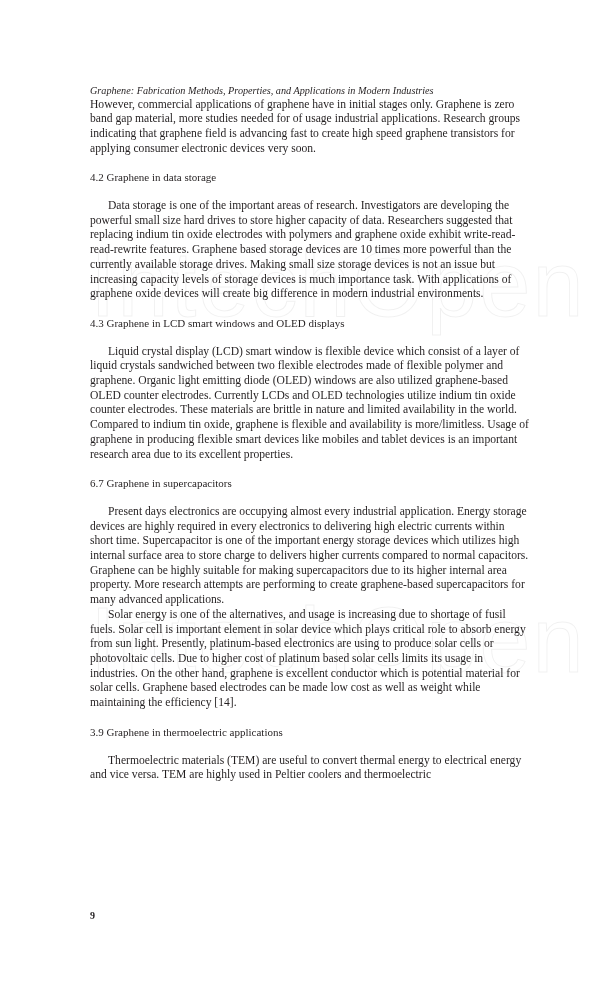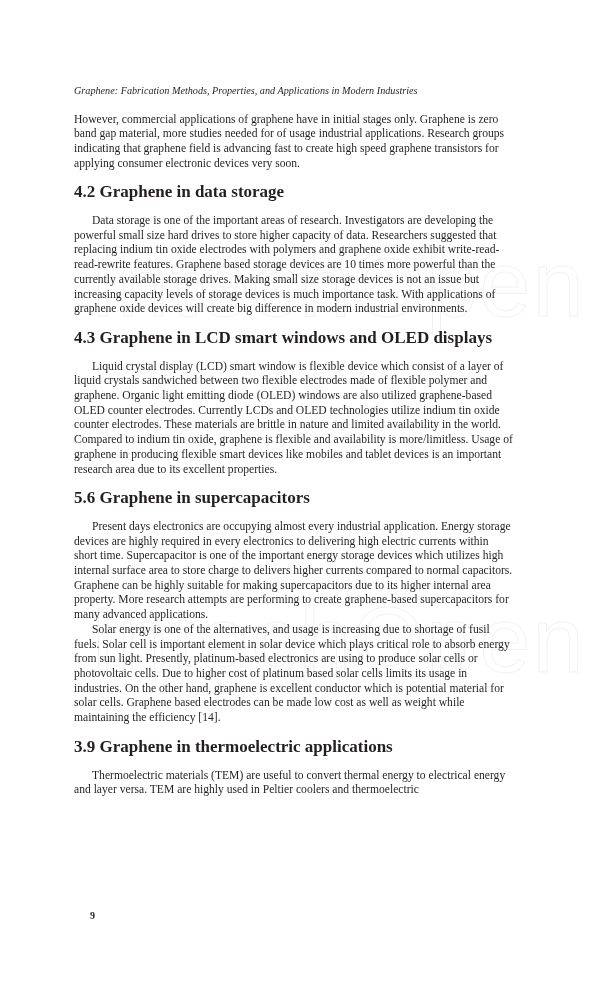--- a/index.html
+++ b/index.html
@@ -1,23 +1,23 @@
 <!DOCTYPE html>
 <html><head>
 <meta charset="utf-8">
 <style>
   html, body { margin: 0; padding: 0; background: #ffffff; }
   body { width: 612px; height: 1008px; position: relative; overflow: hidden;
          font-family: "Liberation Serif", "DejaVu Serif", serif; color: #231f20; }
-  .page { position: absolute; left: 74px; top: 84px; width: 440px; }
+  .page { position: absolute; left: 90px; top: 84px; width: 440px; }
   .running-head { font-style: italic; font-size: 10.2px; line-height: 13.5px; margin: 0; }
   .body-p { font-size: 11.6px; line-height: 14.7px; margin: 0; text-align: left; }
-  .first-p { margin-top: 15px; }
+  .first-p { }
   .indent { text-indent: 18px; }
-  .section-h { font-weight: bold; font-size: 17px; line-height: 14.7px; margin: 14px 0 14px 0; }
+  .section-h { font-weight: normal; font-size: 11px; line-height: 14.7px; margin: 14px 0 14px 0; }
   .page-number { position: absolute; left: 90px; top: 910px; font-size: 10px; font-weight: bold; }
   .watermark { position: absolute; font-family: Liberation Sans, sans-serif; font-size: 92px;
                color: transparent; -webkit-text-stroke: 1px rgba(0,0,0,0.06); letter-spacing: 2px;
                pointer-events: none; white-space: nowrap; }
   .wm1 { left: 90px; top: 232px; }
   .wm2 { left: 90px; top: 588px; }
 </style>
 </head>
 <body>
 
@@ -28,22 +28,22 @@
   <p class="running-head">Graphene: Fabrication Methods, Properties, and Applications in Modern Industries</p>
 
   <p class="body-p first-p">However, commercial applications of graphene have in initial stages only. Graphene is zero band gap material, more studies needed for of usage industrial applications. Research groups indicating that graphene field is advancing fast to create high speed graphene transistors for applying consumer electronic devices very soon.</p>
 
   <h2 class="section-h">4.2 Graphene in data storage</h2>
   <p class="body-p indent">Data storage is one of the important areas of research. Investigators are developing the powerful small size hard drives to store higher capacity of data. Researchers suggested that replacing indium tin oxide electrodes with polymers and graphene oxide exhibit write-read-read-rewrite features. Graphene based storage devices are 10 times more powerful than the currently available storage drives. Making small size storage devices is not an issue but increasing capacity levels of storage devices is much importance task. With applications of graphene oxide devices will create big difference in modern industrial environments.</p>
 
   <h2 class="section-h">4.3 Graphene in LCD smart windows and OLED displays</h2>
   <p class="body-p indent">Liquid crystal display (LCD) smart window is flexible device which consist of a layer of liquid crystals sandwiched between two flexible electrodes made of flexible polymer and graphene. Organic light emitting diode (OLED) windows are also utilized graphene-based OLED counter electrodes. Currently LCDs and OLED technologies utilize indium tin oxide counter electrodes. These materials are brittle in nature and limited availability in the world. Compared to indium tin oxide, graphene is flexible and availability is more/limitless. Usage of graphene in producing flexible smart devices like mobiles and tablet devices is an important research area due to its excellent properties.</p>
 
-  <h2 class="section-h">5.6 Graphene in supercapacitors</h2>
+  <h2 class="section-h">6.7 Graphene in supercapacitors</h2>
   <p class="body-p indent">Present days electronics are occupying almost every industrial application. Energy storage devices are highly required in every electronics to delivering high electric currents within short time. Supercapacitor is one of the important energy storage devices which utilizes high internal surface area to store charge to delivers higher currents compared to normal capacitors. Graphene can be highly suitable for making supercapacitors due to its higher internal area property. More research attempts are performing to create graphene-based supercapacitors for many advanced applications.</p>
 
   <p class="body-p indent">Solar energy is one of the alternatives, and usage is increasing due to shortage of fusil fuels. Solar cell is important element in solar device which plays critical role to absorb energy from sun light. Presently, platinum-based electronics are using to produce solar cells or photovoltaic cells. Due to higher cost of platinum based solar cells limits its usage in industries. On the other hand, graphene is excellent conductor which is potential material for solar cells. Graphene based electrodes can be made low cost as well as weight while maintaining the efficiency [14].</p>
 
   <h2 class="section-h">3.9 Graphene in thermoelectric applications</h2>
-  <p class="body-p indent">Thermoelectric materials (TEM) are useful to convert thermal energy to electrical energy and layer versa. TEM are highly used in Peltier coolers and thermoelectric</p>
+  <p class="body-p indent">Thermoelectric materials (TEM) are useful to convert thermal energy to electrical energy and vice versa. TEM are highly used in Peltier coolers and thermoelectric</p>
 </div>
 
 <div class="page-number">9</div>
 
 </body></html>

